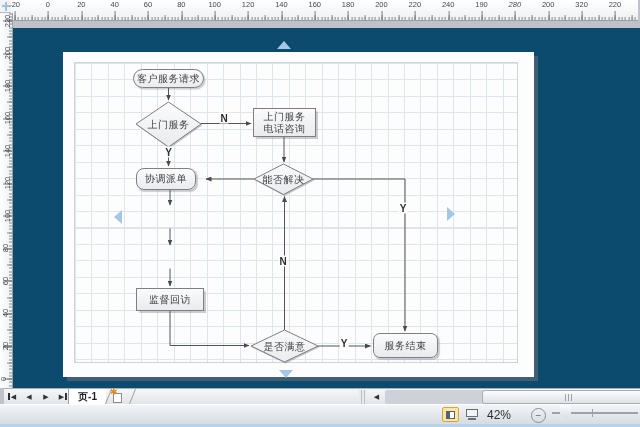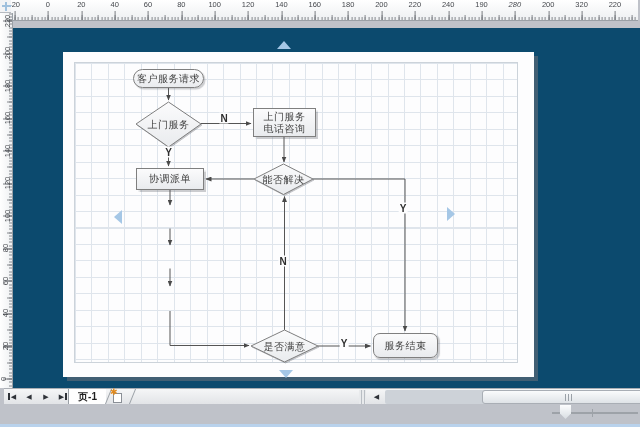--- a/index.html
+++ b/index.html
@@ -162,22 +162,25 @@
         <polygon points="221.5,278 255,294 221.5,310 188,294" fill="url(#gfill)" stroke="#7f7f7f" stroke-width="1"></polygon>
       </svg>
 
       <div class="node stadium" style="left:70px;top:17px;width:71px;height:19px;">
         <span>客户服务请求</span>
       </div>
       <div class="node two-line" style="left:190px;top:56px;width:63px;height:29px;">
         <span>上门服务</span>
         <span>电话咨询</span>
       </div>
-      <div class="node" style="left:73px;top:116px;width:68px;height:22px;">
+      <div class="node" style="left:73px;top:116px;width:60px;height:22px;border-radius:8px;">
         <span>协调派单</span>
+      </div>
+      <div class="node" style="left:73px;top:236px;width:68px;height:23px;">
+        <span>监督回访</span>
       </div>
       <div class="node terminator-end" style="left:310px;top:281px;width:65px;height:25px;">
         <span>服务结束</span>
       </div>
 
       <div class="dia-label" style="left:73px;top:66px;width:65px;">上门服务</div>
       <div class="dia-label" style="left:191px;top:121px;width:59px;">能否解决</div>
       <div class="dia-label" style="left:188px;top:288px;width:67px;">是否满意</div>
 
       <span class="edge-label" style="left:161px;top:66px;">N</span>
@@ -221,18 +224,32 @@
     <div id="hscroll-left">
       <span>◀</span>
     </div>
     <div id="hscroll-track">
       <div id="hscroll-thumb">
         <div id="hscroll-grip"></div>
       </div>
     </div>
   </div>
 
+  <div id="status-bar">
+    <div id="view-normal">
+      <div class="doc"></div>
+      <div class="doc-l"></div>
+    </div>
+    <div id="view-fullscreen">
+      <div class="scr"></div>
+      <div class="base"></div>
+    </div>
+    <div id="zoom-value">42%</div>
+    <div id="zoom-out">
+      <span>−</span>
+    </div>
+  </div>
   <div id="zoom-track"></div>
   <div id="zoom-tick"></div>
   <div id="zoom-thumb"></div>
   <div id="bottom-strip"></div>
 
 </div>
 
 </body></html>

